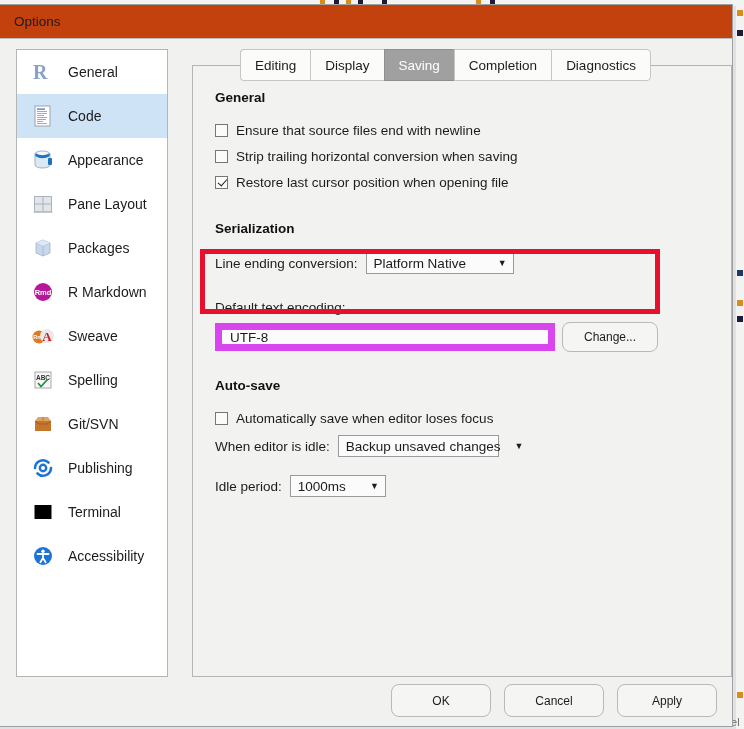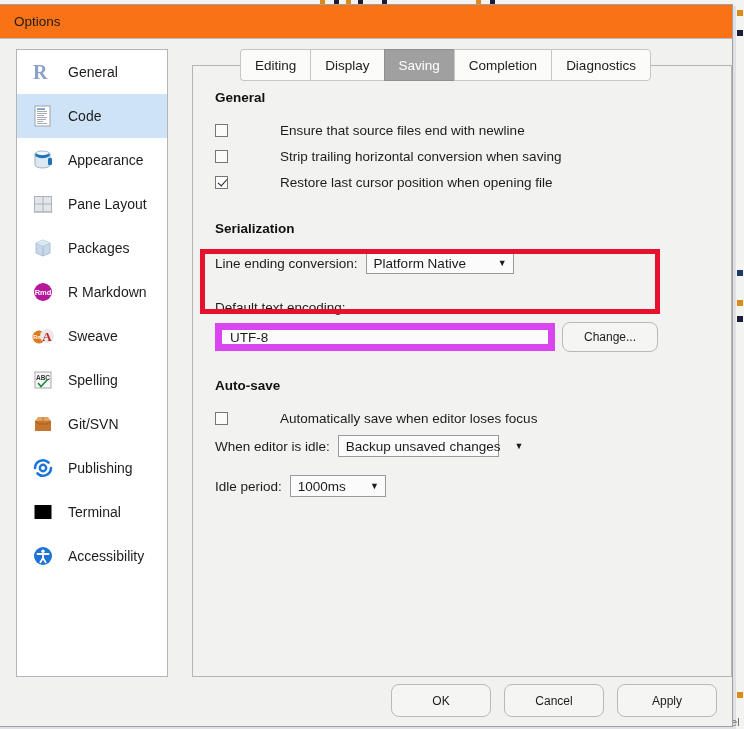--- a/index.html
+++ b/index.html
@@ -47,21 +47,21 @@
     left: 0; top: 4px;
     width: 733px;
     height: 723px;
     background: #f1f1ef;
     border: 1px solid #a0a0a0;
     border-left: none;
     box-sizing: border-box;
   }
   .titlebar {
     height: 34px;
-    background: #f97316;
+    background: #c2410c;
     border-bottom: 1px solid #bcbcbc;
     display: flex;
     align-items: center;
     padding-left: 14px;
     box-sizing: border-box;
   }
   .titlebar .title {
     font-size: 13.5px;
     color: #1b1b1b;
   }
@@ -157,21 +157,20 @@
     font-weight: bold;
     color: #111;
     margin: 0 0 12px 0;
   }
   .section-head.sp { margin-top: 26px; }
 
   .cb-row {
     display: flex;
     align-items: center;
     height: 26px;
-    gap: 44px;
   }
   .cbox {
     width: 13px; height: 13px;
     border: 1px solid #767676;
     background: #fbfbfb;
     box-sizing: border-box;
     position: relative;
     flex: 0 0 13px;
   }
   .cbox.checked::after {

